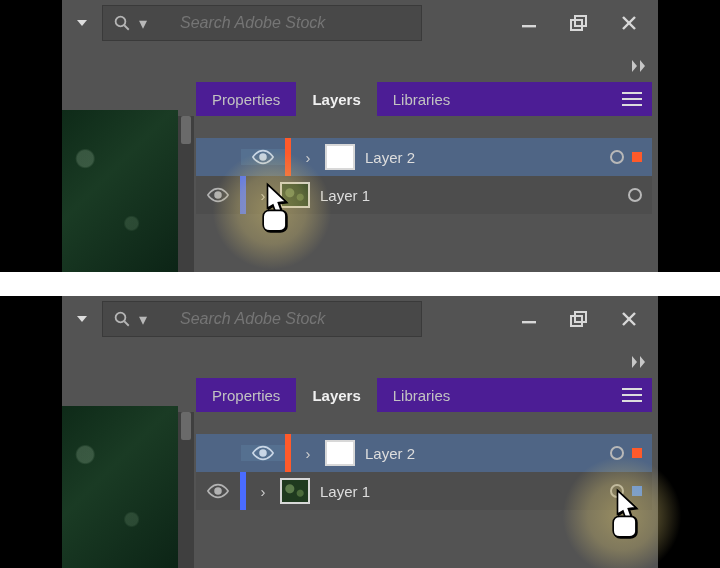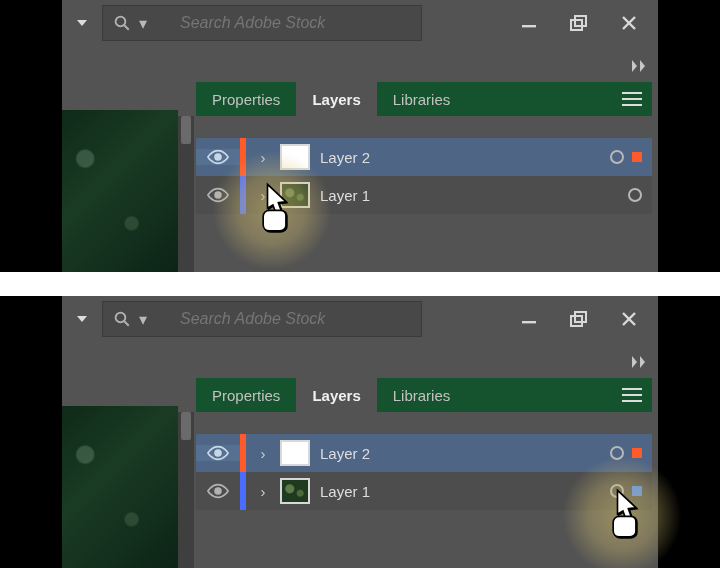--- a/index.html
+++ b/index.html
@@ -13,28 +13,28 @@
   .caret{width:40px;height:40px;display:flex;align-items:center;justify-content:center;color:#ddd;}
   .search{flex:0 0 320px;height:36px;background:#484848;border:1px solid #3a3a3a;display:flex;align-items:center;padding:0 10px;color:#9a9a9a;box-sizing:border-box;}
   .search svg{flex:none;margin-right:8px;opacity:.85;}
   .search .sdrop{margin-right:6px;color:#b8b8b8;}
   .search input{flex:1;background:transparent;border:0;outline:0;color:#bdbdbd;font-size:16px;font-style:italic;margin-left:25px;}
   .winbtns{margin-left:auto;display:flex;gap:24px;padding-right:16px;color:#d8d8d8;}
   .winbtns span{width:26px;height:26px;display:flex;align-items:center;justify-content:center;}
   
   .dchev{position:absolute;right:8px;top:58px;color:#c7c7c7;}
   
-  .tabs{position:absolute;left:134px;right:6px;top:82px;height:34px;display:flex;align-items:stretch;background:#14532d;}
+  .tabs{position:absolute;left:134px;right:6px;top:82px;height:34px;display:flex;align-items:stretch;background:#4c1d95;}
   .tab{padding:0 16px;display:flex;align-items:center;color:#c2c2c2;font-size:15px;}
   .tab.active{background:#535353;color:#f0f0f0;font-weight:600;}
   .menuIcon{margin-left:auto;display:flex;align-items:center;padding:0 10px;color:#ddd;}
   
   .layers{position:absolute;left:134px;right:6px;top:138px;}
   .row{height:38px;display:flex;align-items:center;font-size:15px;color:#ddd;position:relative;}
-  .row.sel{background:#4f6585;}
+  .row.sel{background:#4f6585;padding-left:45px;}
   .row:not(.sel){background:#4d4d4d;}
   .eye{width:44px;display:flex;align-items:center;justify-content:center;}
   .row.sel .eye{background:#557090;}
   .eye svg{opacity:.9;}
   .clrbar{width:6px;height:100%;}
   .expand{width:34px;display:flex;align-items:center;justify-content:center;color:#cfcfcf;}
   .thumb{width:30px;height:26px;background:#fff;border:2px solid #d8d8d8;box-sizing:border-box;margin-right:10px;}
   .thumb.img{background:#1f3a1f;background-image:radial-gradient(circle at 30% 40%, #5a7a4a 0 4px, transparent 5px),radial-gradient(circle at 70% 60%, #4a6a3a 0 3px, transparent 4px);}
   .lname{flex:1;}
   .tail{display:flex;align-items:center;gap:8px;padding-right:10px;}

